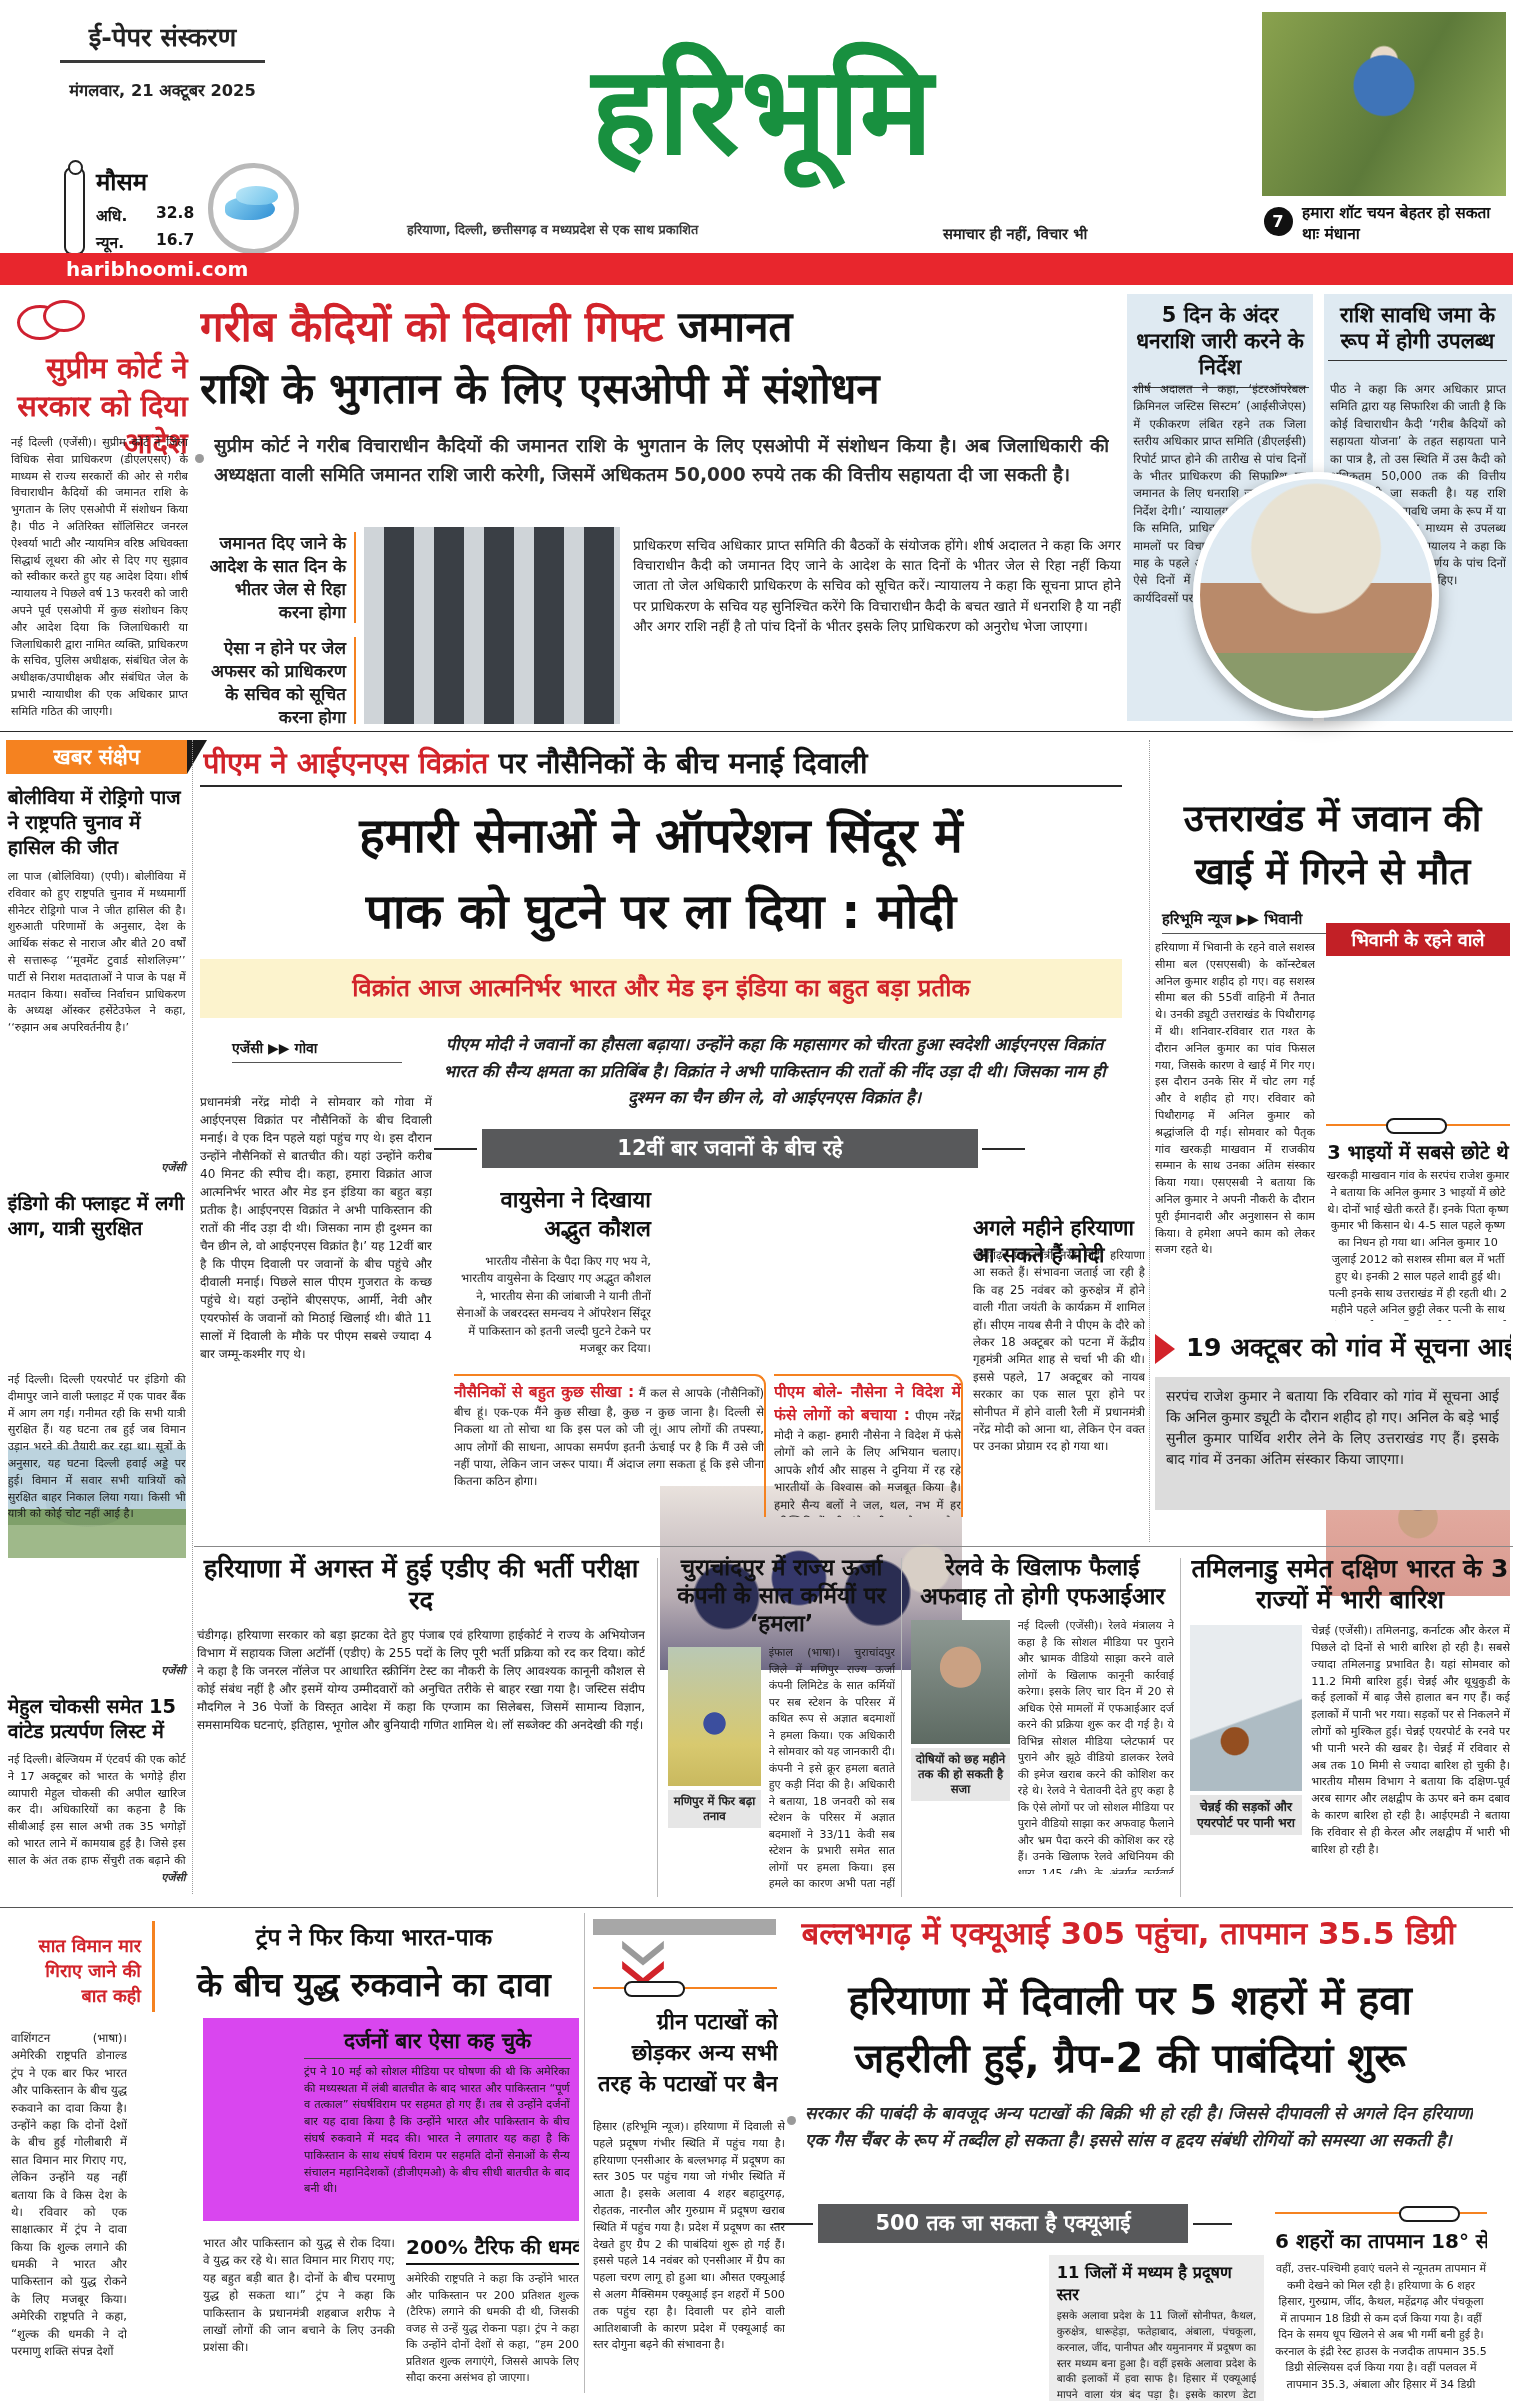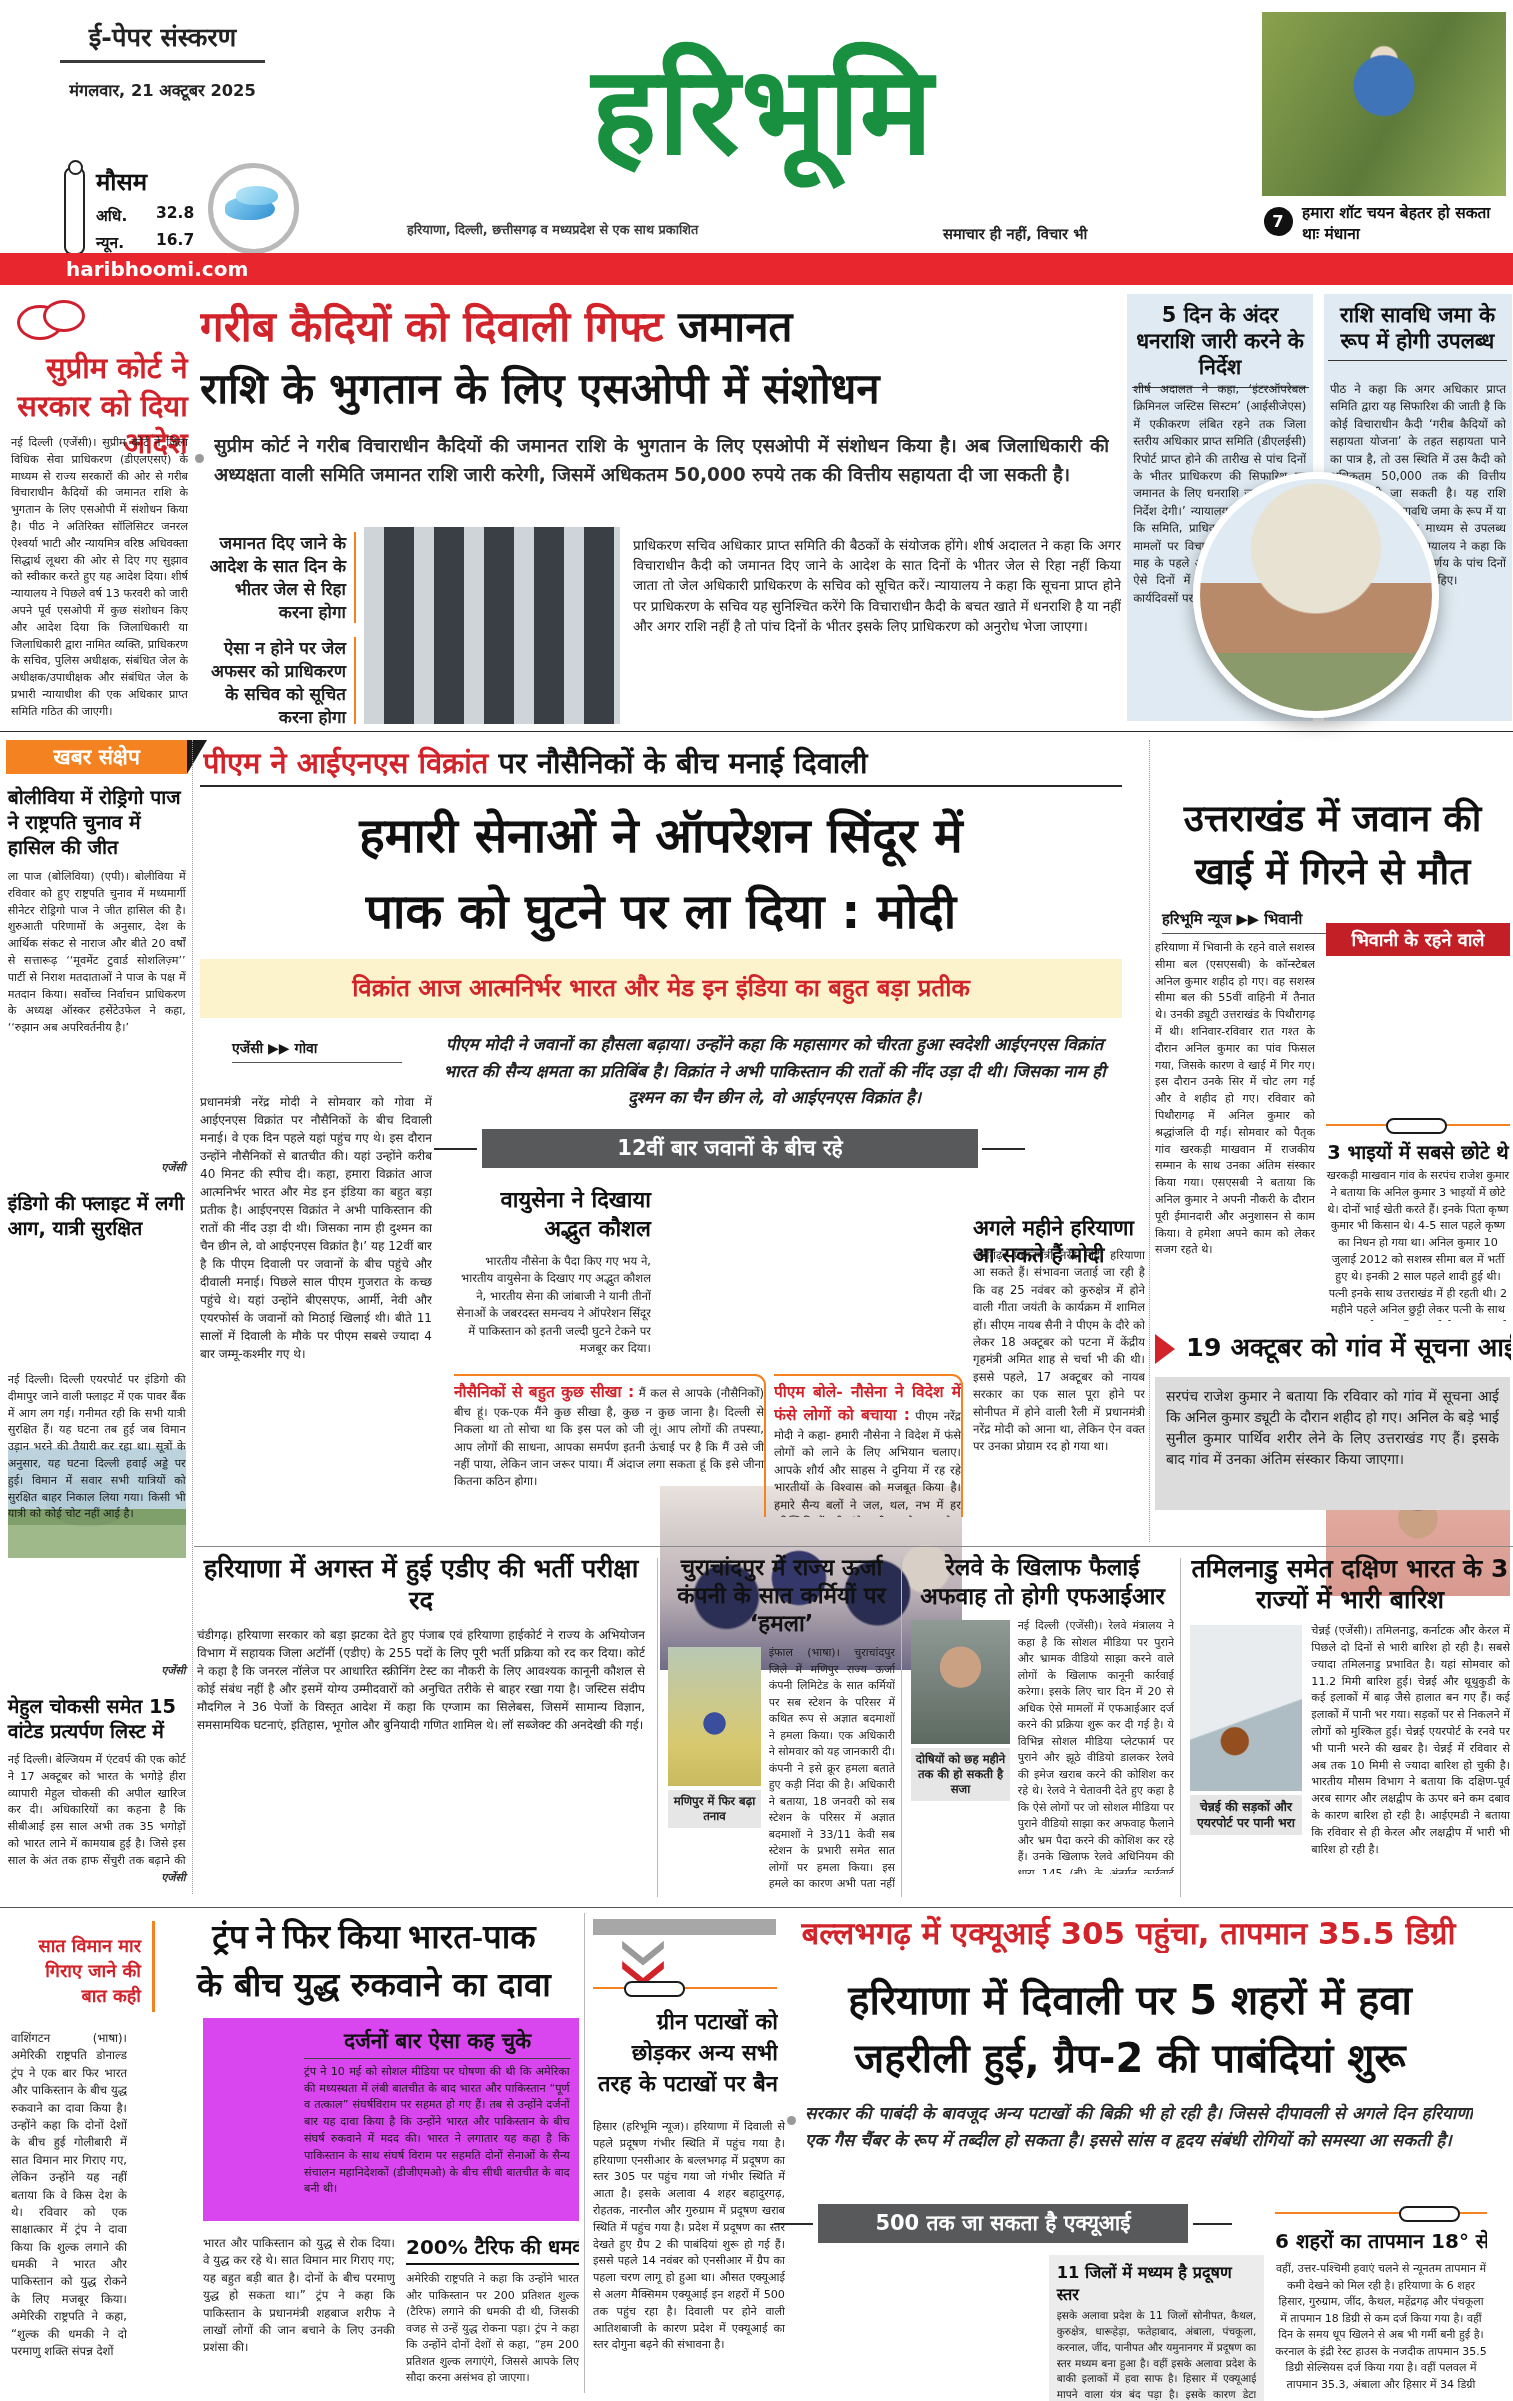--- a/index.html
+++ b/index.html
@@ -236,21 +236,21 @@
     </div>
     <p class="bd" style="margin-top:7.7px;font-size:11.2px;height:263px;">चेन्नई (एजेंसी)। तमिलनाडु, कर्नाटक और केरल में पिछले दो दिनों से भारी बारिश हो रही है। सबसे ज्यादा तमिलनाडु प्रभावित है। यहां सोमवार को 11.2 मिमी बारिश हुई। चेन्नई और थूथुकुडी के कई इलाकों में बाढ़ जैसे हालात बन गए हैं। कई इलाकों में पानी भर गया। सड़कों पर से निकलने में लोगों को मुश्किल हुई। चेन्नई एयरपोर्ट के रनवे पर भी पानी भरने की खबर है। चेन्नई में रविवार से अब तक 10 मिमी से ज्यादा बारिश हो चुकी है। भारतीय मौसम विभाग ने बताया कि दक्षिण-पूर्व अरब सागर और लक्षद्वीप के ऊपर बने कम दबाव के कारण बारिश हो रही है। आईएमडी ने बताया कि रविवार से ही केरल और लक्षद्वीप में भारी भी बारिश हो रही है।</p>
   </article>
 </section>
 
 <div class="hr" style="left:0;top:1907px;width:1514px;border-top:1.5px solid #555;"></div>
 
 <section>
   <div class="abs b red rt" style="left:23px;top:1933px;width:118px;font-size:18px;line-height:1.4;">सात विमान मार गिराए जाने की बात कही</div>
   <div class="abs" style="left:152px;top:1921px;width:3.1px;height:91px;background:#f58220;"></div>
-  <h1 class="abs b ctr" style="left:167px;top:1914px;width:414px;font-size:33px;line-height:46px;color:#101010;white-space:nowrap;overflow:hidden;font-family:Liberation Serif, serif;">ट्रंप ने फिर किया भारत-पाक</h1>
+  <h1 class="abs b ctr" style="left:167px;top:1914px;width:414px;font-size:23px;line-height:46px;color:#101010;white-space:nowrap;overflow:hidden;">ट्रंप ने फिर किया भारत-पाक</h1>
   <h1 class="abs b ctr" style="left:167px;top:1962px;width:414px;font-size:33px;line-height:46px;color:#101010;white-space:nowrap;overflow:hidden;">के बीच युद्ध रुकवाने का दावा</h1>
 
   <div class="abs" style="left:203px;top:2018px;width:376px;height:203px;background:#d946ef;overflow:hidden;">
     <h3 class="b ctr" style="margin:7.7px 7.7px 4.6px 101px;font-size:21px;color:#111;border-bottom:1.5px solid #444;padding-bottom:4.6px;">दर्जनों बार ऐसा कह चुके</h3>
     <p class="bd" style="margin:0 9.3px 0 101px;font-size:11.2px;height:147px;">ट्रंप ने 10 मई को सोशल मीडिया पर घोषणा की थी कि अमेरिका की मध्यस्थता में लंबी बातचीत के बाद भारत और पाकिस्तान “पूर्ण व तत्काल” संघर्षविराम पर सहमत हो गए हैं। तब से उन्होंने दर्जनों बार यह दावा किया है कि उन्होंने भारत और पाकिस्तान के बीच संघर्ष रुकवाने में मदद की। भारत ने लगातार यह कहा है कि पाकिस्तान के साथ संघर्ष विराम पर सहमति दोनों सेनाओं के सैन्य संचालन महानिदेशकों (डीजीएमओ) के बीच सीधी बातचीत के बाद बनी थी।</p>
   </div>
 
   <p class="abs bd" style="left:11px;top:2030px;width:116px;height:355px;font-size:11.6px;">वाशिंगटन (भाषा)। अमेरिकी राष्ट्रपति डोनाल्ड ट्रंप ने एक बार फिर भारत और पाकिस्तान के बीच युद्ध रुकवाने का दावा किया है। उन्होंने कहा कि दोनों देशों के बीच हुई गोलीबारी में सात विमान मार गिराए गए, लेकिन उन्होंने यह नहीं बताया कि वे किस देश के थे। रविवार को एक साक्षात्कार में ट्रंप ने दावा किया कि शुल्क लगाने की धमकी ने भारत और पाकिस्तान को युद्ध रोकने के लिए मजबूर किया। अमेरिकी राष्ट्रपति ने कहा, “शुल्क की धमकी ने दो परमाणु शक्ति संपन्न देशों</p>
   <p class="abs bd" style="left:203px;top:2235px;width:192px;height:150px;font-size:11.6px;">भारत और पाकिस्तान को युद्ध से रोक दिया। वे युद्ध कर रहे थे। सात विमान मार गिराए गए; यह बहुत बड़ी बात है। दोनों के बीच परमाणु युद्ध हो सकता था।” ट्रंप ने कहा कि पाकिस्तान के प्रधानमंत्री शहबाज शरीफ ने लाखों लोगों की जान बचाने के लिए उनकी प्रशंसा की।</p>
 

